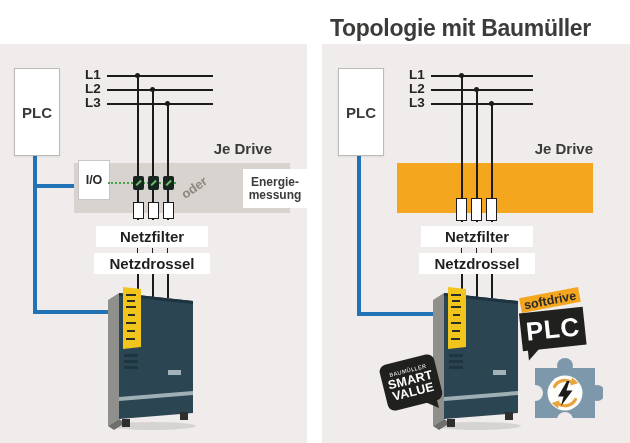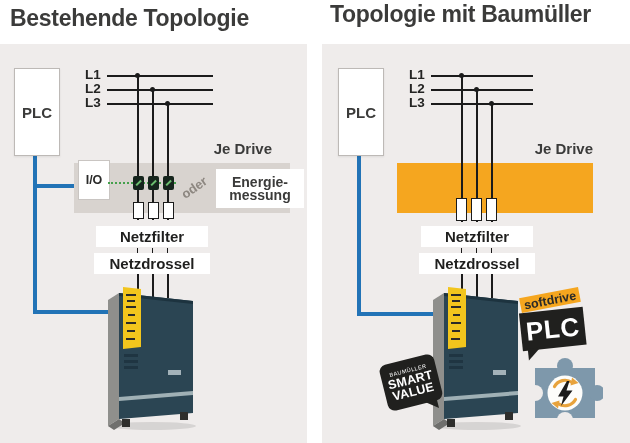--- a/index.html
+++ b/index.html
@@ -30,23 +30,23 @@
     font-size:12.5px; font-weight:700; color:#2a2a29;
   }
   .sensor {
     width:11px; height:14px; background:#16251d; border-radius:2px;
     display:flex; align-items:center; justify-content:center;
   }
   .sensor-mark { width:7px; height:1.6px; background:#6cbf70; transform:rotate(-45deg); }
   .greendots { border-top:2px dotted #44a04c; }
   .oder { font-size:13px; font-weight:700; color:#8d8781; transform:rotate(-35deg); white-space:nowrap; }
   .energiebox {
-    width:88px; height:39px; background:#ffffff;
+    width:64px; height:39px; background:#ffffff;
     display:flex; flex-direction:column; align-items:center; justify-content:center;
-    font-size:14px; line-height:13px; font-weight:700; color:#3b3b3a; text-align:center;
+    font-size:12px; line-height:13px; font-weight:700; color:#3b3b3a; text-align:center;margin-left:27px;
   }
   .fuse { background:#ffffff; border:1.7px solid #1b1b1b; box-sizing:border-box; }
   .labelbox {
     background:#ffffff; display:flex; align-items:center; justify-content:center;
     font-size:15px; font-weight:700; color:#1f1f1e; white-space:nowrap;
   }
   .dashseg { width:0; border-left:1.7px dashed #1b1b1b; }
   .badge-smart {
     width:56px; height:47px; background:#20201e; border-radius:7px;
     transform:rotate(-14deg);
@@ -104,21 +104,20 @@
           <rect x="24" y="82" width="14" height="3"></rect>
         </g>
         <rect x="68" y="86" width="13" height="5" fill="#b9c6cb" opacity="0.85"></rect>
         <polygon points="19,113 93,107 93,111 19,117" fill="#9fb0b5"></polygon>
         <polygon points="22,135 30,135 30,143 22,143" fill="#2e2e2c"></polygon>
         <polygon points="80,128 88,128 88,136 80,136" fill="#2e2e2c"></polygon>
       </g>
     </defs>
   </svg>
 
-  <div class="abs title" style="left:10px; top:5px;">Bestehende Topologie</div>
   <div class="abs panel-bg" style="left:0; top:44px; width:307px; height:399px;"></div>
 
   <div class="abs blue" style="left:33px; top:154px; width:4px; height:160px;"></div>
   <div class="abs blue" style="left:35px; top:184px; width:43px; height:4px;"></div>
   <div class="abs blue" style="left:33px; top:310px; width:85px; height:4px;"></div>
 
   <div class="abs plc-box" style="left:14px; top:68px;">
     <span>PLC</span>
   </div>
 
@@ -174,21 +173,21 @@
   </div>
 
   <div class="abs vline" style="left:137px; top:274px; height:24px;"></div>
   <div class="abs vline" style="left:152px; top:274px; height:24px;"></div>
   <div class="abs vline" style="left:167px; top:274px; height:24px;"></div>
 
   <svg class="abs" style="left:100px; top:284px;" width="105" height="148" viewBox="0 0 105 148">
     <use href="#drive-cabinet"></use>
   </svg>
 
-  <div class="abs title" style="left:330px; top:1px;">Topologie mit Baumüller</div>
+  <div class="abs title" style="left:330px; top:15px;">Topologie mit Baumüller</div>
   <div class="abs panel-bg" style="left:322px; top:44px; width:308px; height:399px;"></div>
 
   <div class="abs blue" style="left:357px; top:154px; width:4px; height:162px;"></div>
   <div class="abs blue" style="left:357px; top:312px; width:85px; height:4px;"></div>
 
   <div class="abs plc-box" style="left:338px; top:68px;">
     <span>PLC</span>
   </div>
 
   <div class="abs phase-label" style="left:409px; top:68px;">L1</div>

